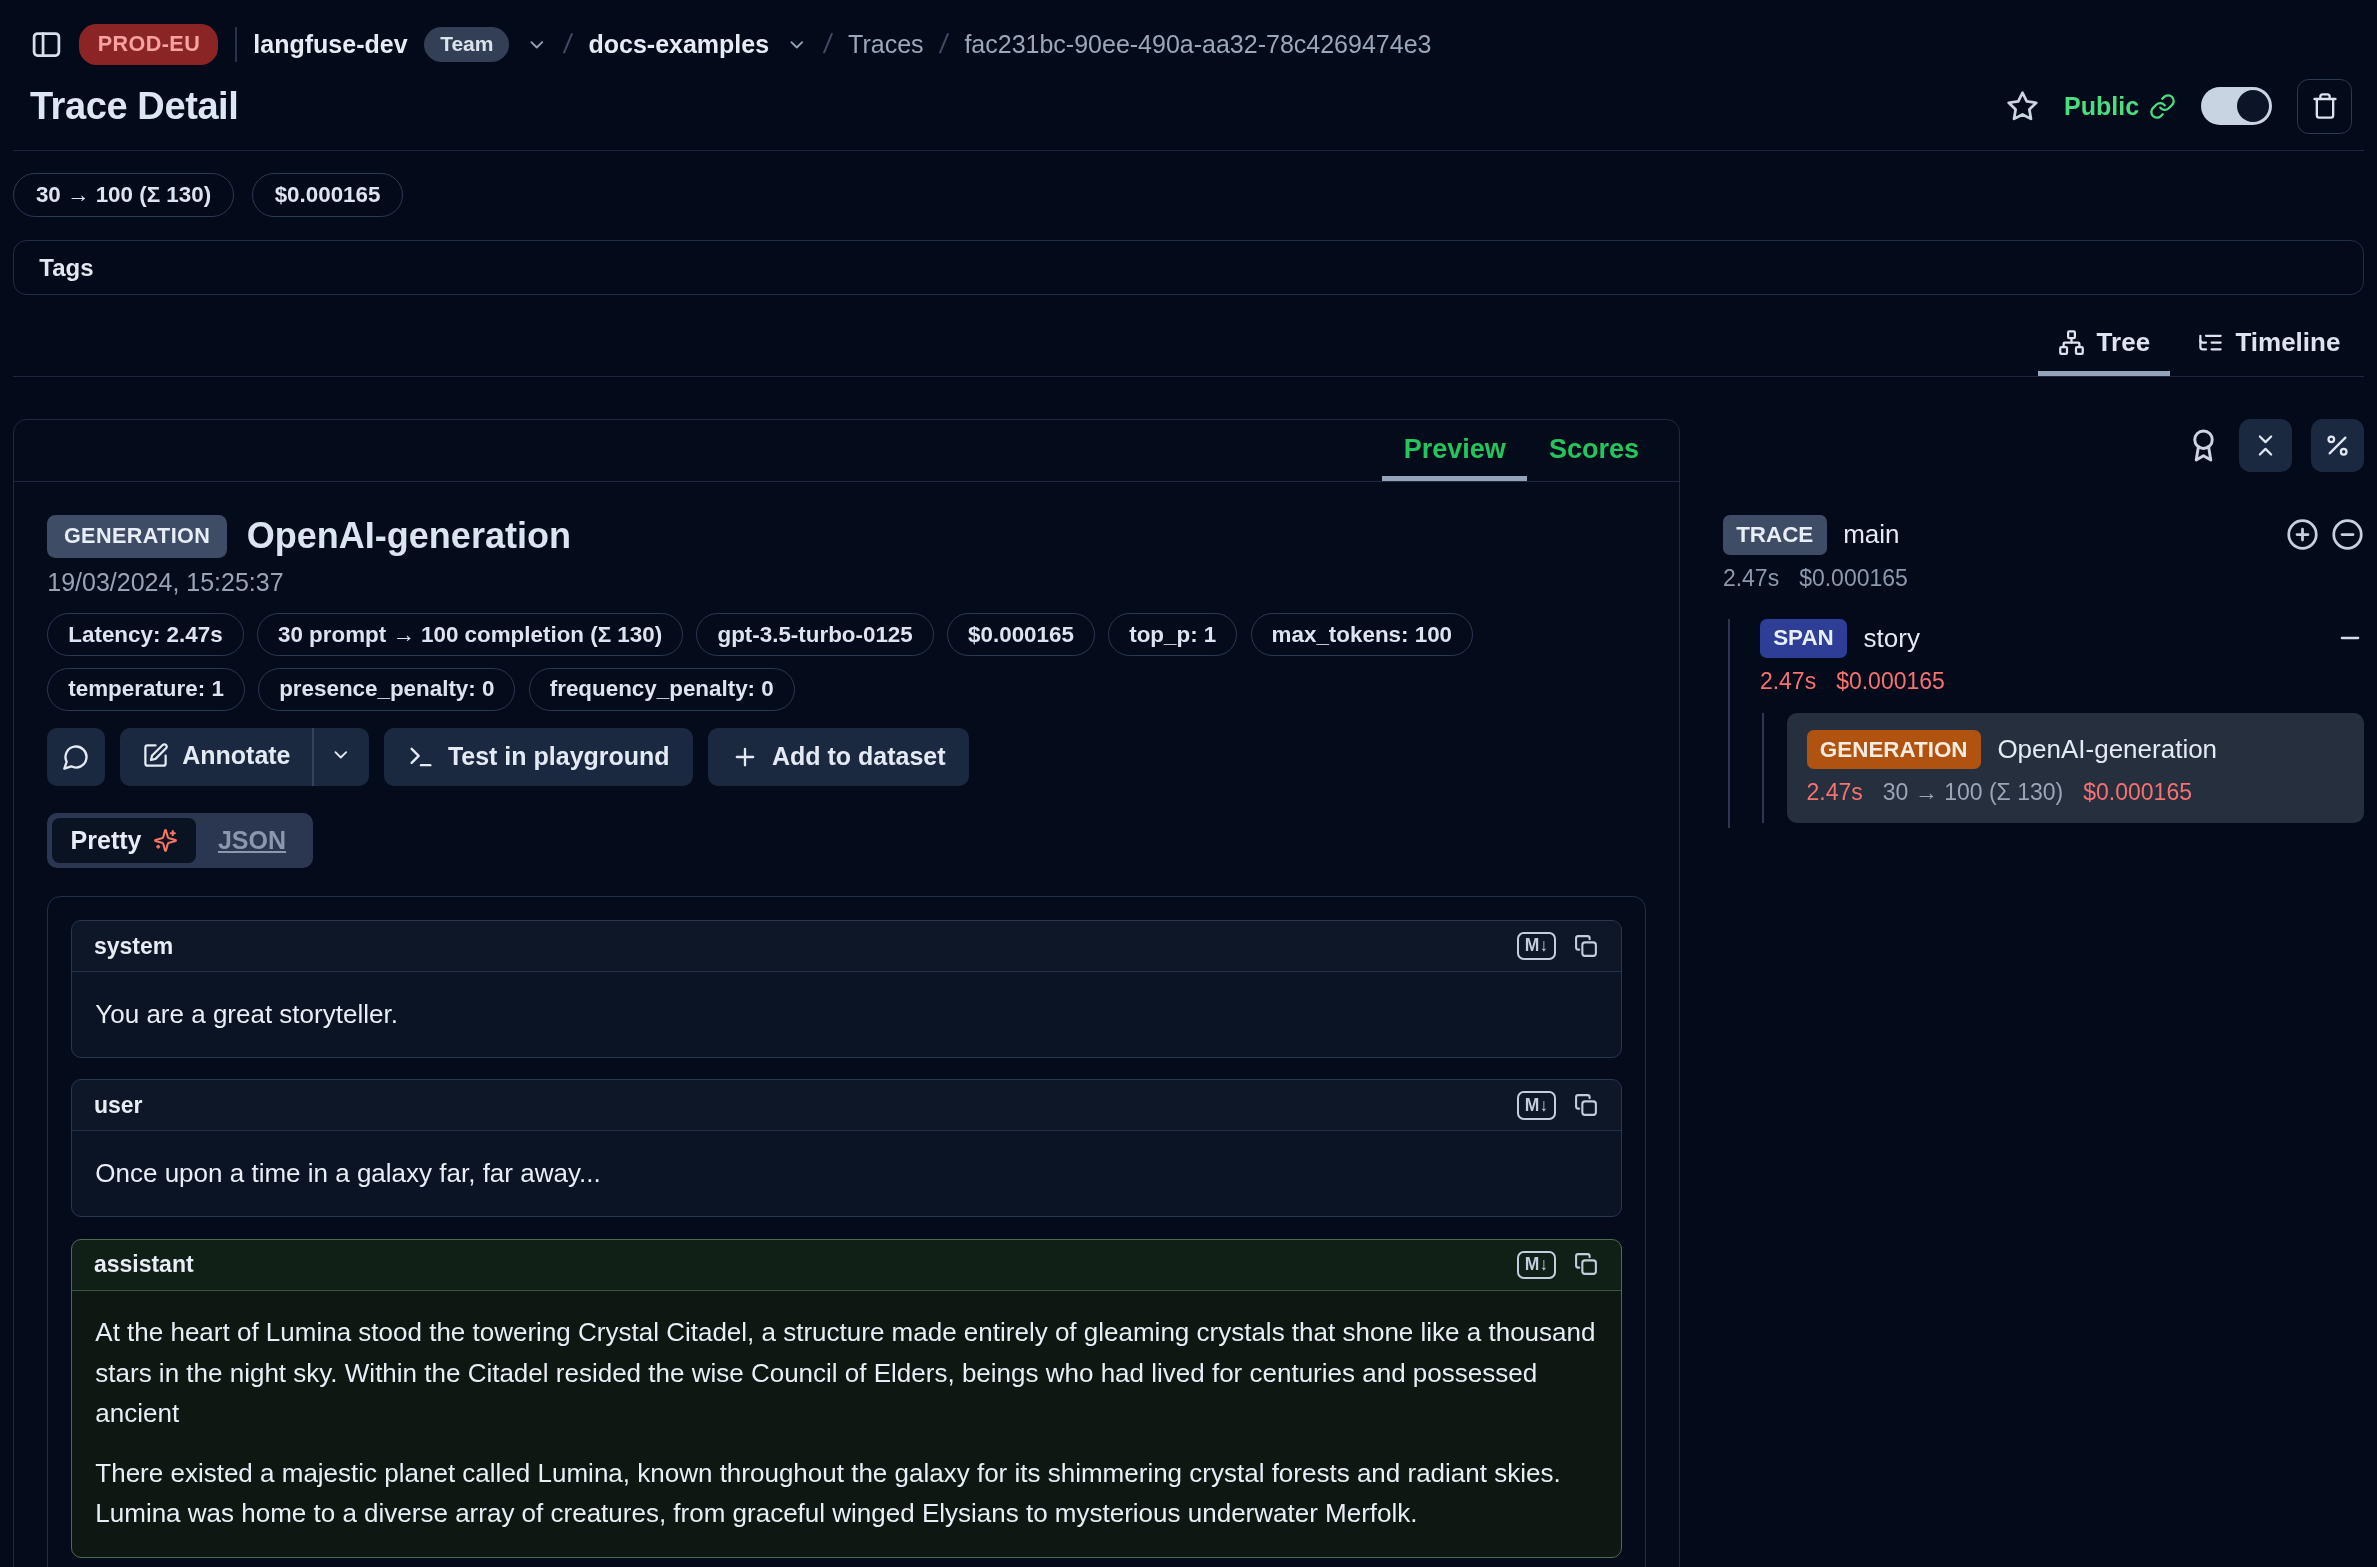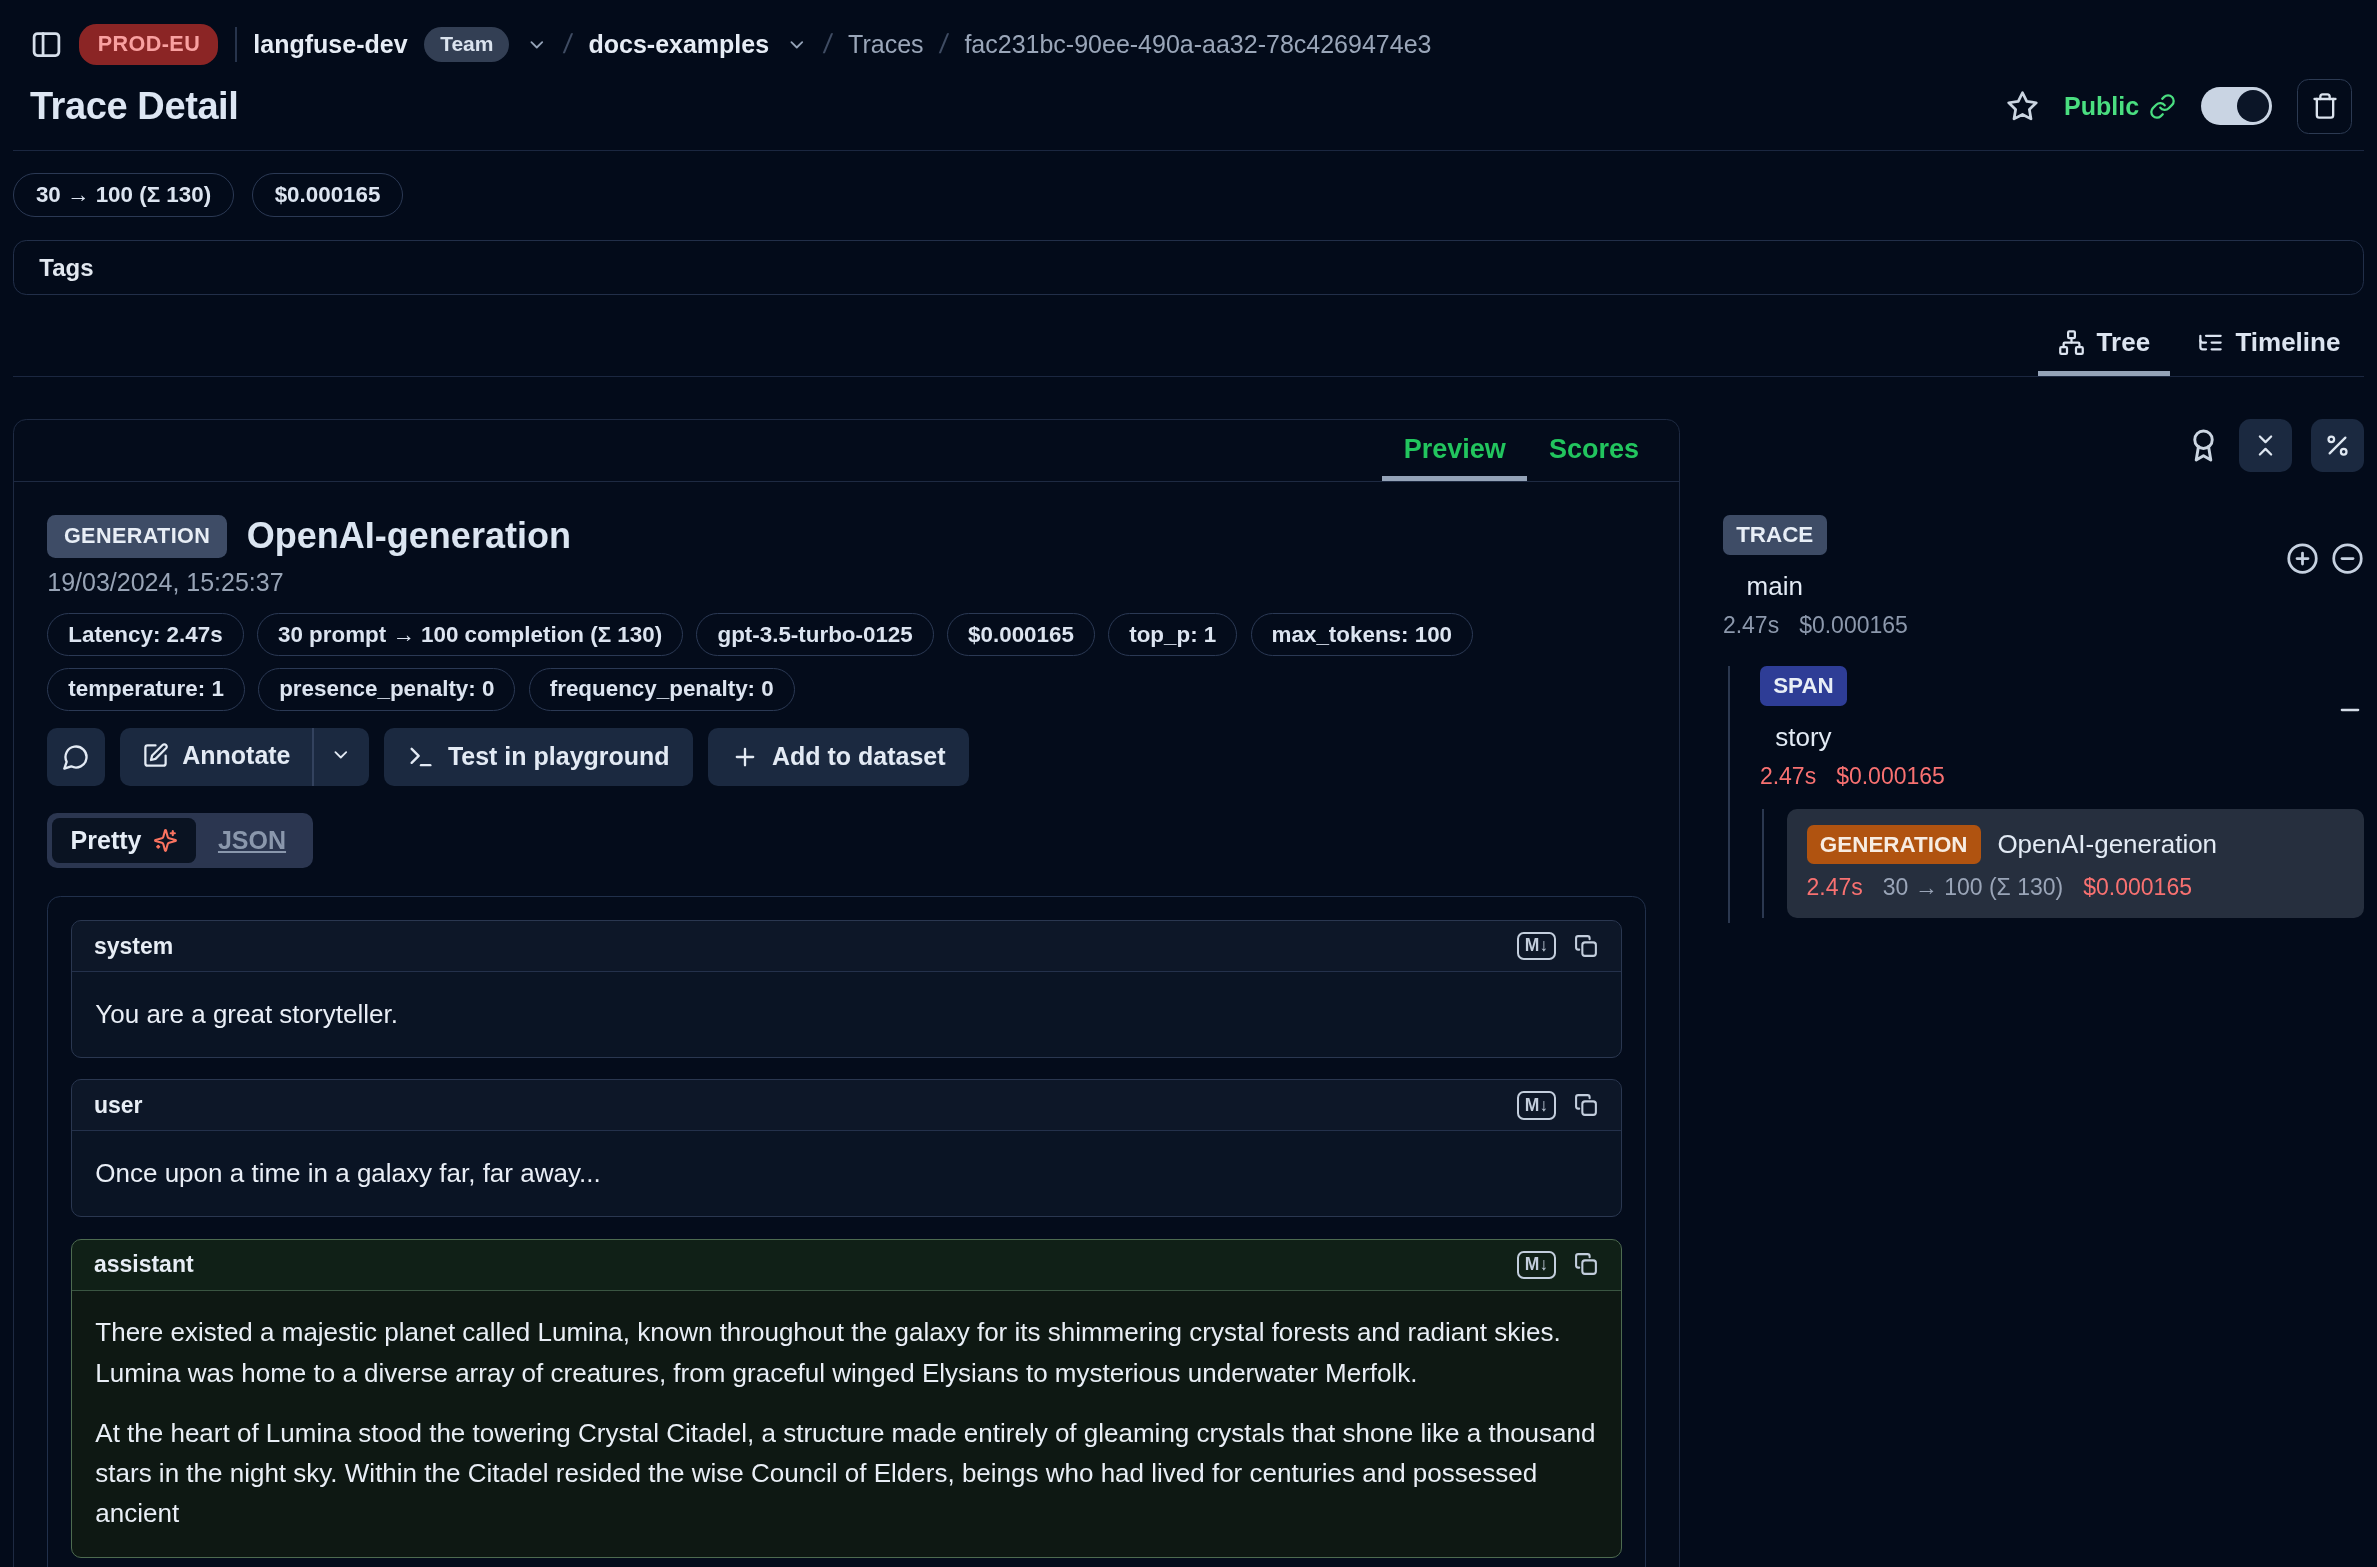--- a/index.html
+++ b/index.html
@@ -91,21 +91,21 @@
   .msg.assistant .msg-head { border-bottom-color:#3a5542; background:rgba(74,222,128,.04); }
   .msg.assistant .msg-body p + p { margin-top:20px; }
 
   
   .tree-panel { width:641px; }
   .tree-toolbar { display:flex; justify-content:flex-end; align-items:center; gap:18.3px; }
   .ghost-btn { background:none; border:none; color:#cbd5e1; cursor:pointer; }
   .sq-btn { width:53px; height:53px; border-radius:11.6px; background:#1b2940; border:none; color:#dfe7f1; display:flex; align-items:center; justify-content:center; cursor:pointer; }
 
   .trace-row { margin-top:43px; display:flex; align-items:center; justify-content:space-between; cursor:pointer; }
-  .trow-left { display:flex; align-items:center; gap:16.6px;flex-direction:column; }
+  .trow-left { display:flex; align-items:center; gap:16.6px; }
   .node-badge { font-size:22.4px; font-weight:600; padding:6.7px 13.3px; border-radius:6.7px; color:#e8eef6; }
   .node-badge.trace { background:#3e4c66; }
   .node-badge.span { background:#2e3d96; }
   .node-badge.gen { background:#b05310; color:#f7ece2; }
   .node-name { font-size:26px; font-weight:400; color:#e2eaf4; }
   .zoom-ctrls { display:flex; align-items:center; gap:11.6px; color:#c6d1e0; }
   .stats { margin-top:10px; display:flex; gap:20px; font-size:23px; color:#8c98ac; }
   .stats.red, .red-txt { color:#f87171; }
   .muted-txt { color:#9aa5b8; }
 
@@ -324,22 +324,22 @@
               <span class="md-ic">M↓</span>
               <button class="copy-btn">
                 <svg class="ic" width="25" height="25" viewBox="0 0 24 24">
                     <rect x="8" y="8" width="13" height="13" rx="2.5"></rect>
                     <path d="M5 15H4a2 2 0 0 1-2-2V4a2 2 0 0 1 2-2h9a2 2 0 0 1 2 2v1"></path>
                   </svg>
               </button>
             </span>
           </div>
           <div class="msg-body">
+            <p>At the heart of Lumina stood the towering Crystal Citadel, a structure made entirely of gleaming crystals that shone like a thousand stars in the night sky. Within the Citadel resided the wise Council of Elders, beings who had lived for centuries and possessed ancient</p>
             <p>There existed a majestic planet called Lumina, known throughout the galaxy for its shimmering crystal forests and radiant skies. Lumina was home to a diverse array of creatures, from graceful winged Elysians to mysterious underwater Merfolk.</p>
-            <p>At the heart of Lumina stood the towering Crystal Citadel, a structure made entirely of gleaming crystals that shone like a thousand stars in the night sky. Within the Citadel resided the wise Council of Elders, beings who had lived for centuries and possessed ancient</p>
           </div>
         </div>
 
       </div>
     </div>
   </div>
 
   <div class="tree-panel">
 
     <div class="tree-toolbar">

